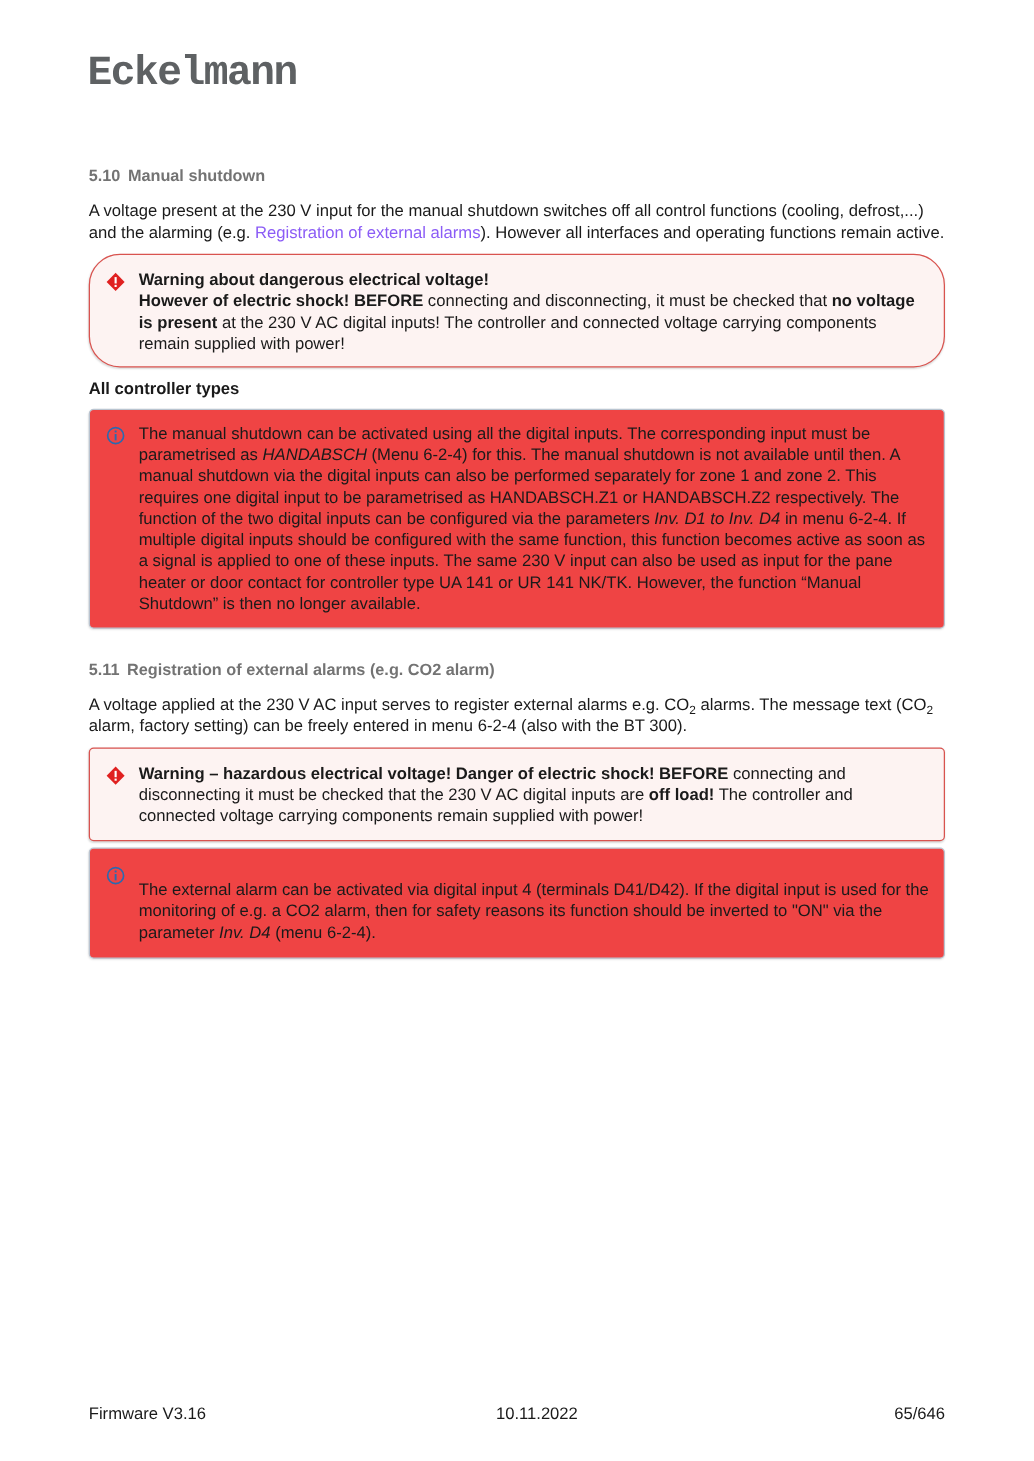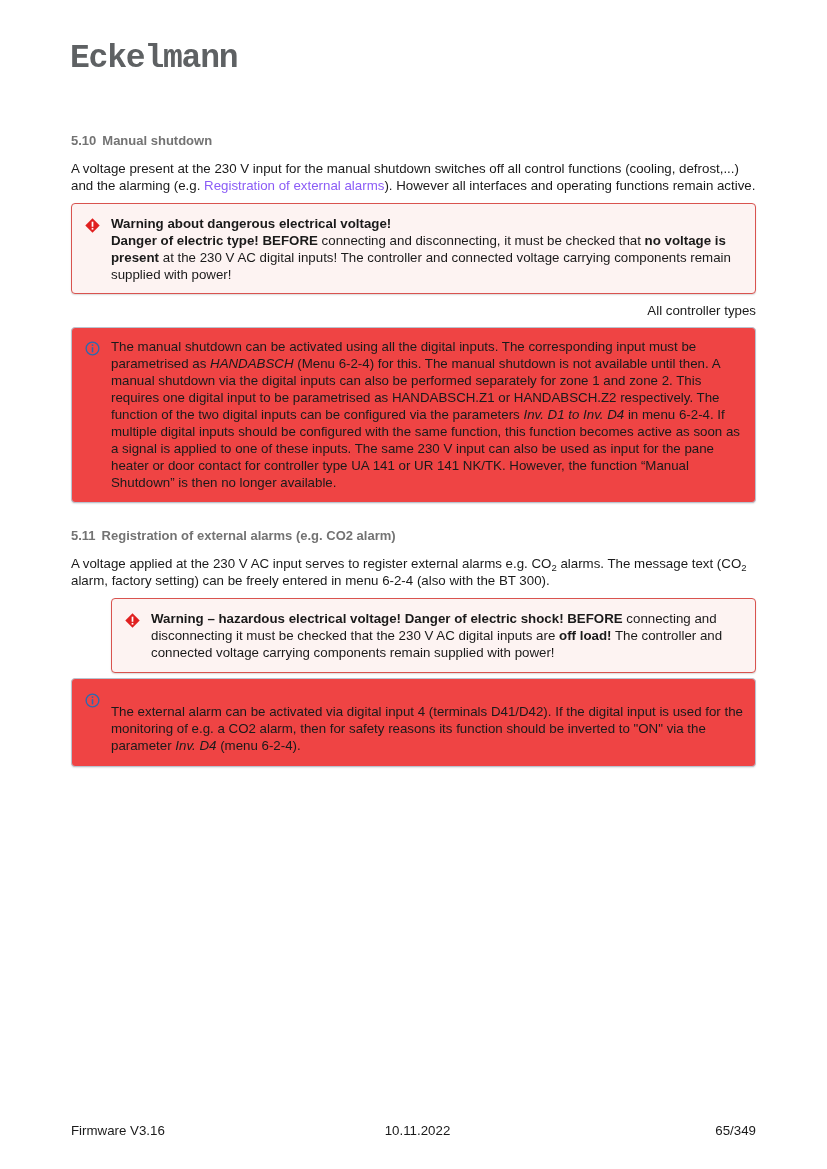--- a/index.html
+++ b/index.html
@@ -7,50 +7,50 @@
   .logo { position:absolute; left:70px; top:40px; font-family:Liberation Mono, monospace; font-weight:700; font-size:33px; letter-spacing:-1.2px; color:#5e6163; }
   .content { position:absolute; left:71px; top:132px; width:685px; font-size:13.3px; line-height:17px; }
   h2 { font-size:13px; font-weight:700; margin:0 0 10px 0; line-height:18px; color:#737373; }
   h2 .num { margin-right:6px; }
   p { margin:0; }
   a.link { color:#8b5cf6; text-decoration:none;text-align:right; }
   .box { border-radius:4px; padding:9px 12px 9px 39px; position:relative; box-sizing:border-box; }
   .warn { background:#fdf3f2; border:1.5px solid #d9534f; box-shadow:0 1px 1.5px rgba(0,0,0,0.15); }
   .info { background:#ef4444; border:1.5px solid #b9c4d0; box-shadow:0 1px 1.5px rgba(0,0,0,0.1); }
   .box .icon { position:absolute; left:12px; top:11px; width:17px; height:17px; }
-  .sub-title { font-weight:400; font-size:13.3px; margin:8px 0 8px 0;text-align:right; }
+  .sub-title { font-weight:700; font-size:13.3px; margin:8px 0 8px 0; }
   .footer { position:absolute; top:1123px; left:71px; width:685px; font-size:13.3px; color:#1a1a1a; }
   .footer .l { position:absolute; left:0; }
-  .footer .c { position:absolute; left:4px; width:685px; text-align:center; }
+  .footer .c { position:absolute; left:16px; width:685px; text-align:center; }
   .footer .r { position:absolute; right:0; }
   sub { font-size:9.5px; vertical-align:-3px; line-height:0; }
 </style>
 </head>
 <body>
 
 <div class="logo">Eckelmann</div>
 
 <div class="content">
 
   <h2>
     <span class="num">5.10</span><span>Manual shutdown</span>
   </h2>
   <p style="margin-bottom:9px;">
     <span>A voltage present at the 230 V input for the manual shutdown switches off all control functions (cooling, defrost,...) and the alarming (e.g. </span><a class="link" href="#s511">Registration of external alarms</a><span>). However all interfaces and operating functions remain active.</span>
   </p>
 
-  <div class="box warn" style="padding-top:11px;padding-bottom:10px;">
+  <div class="box warn" style="padding-top:11px;padding-bottom:10px;border-radius:25px;">
     <svg class="icon" viewBox="0 0 20 20" style="top:13px;">
       <rect x="4" y="4" width="12" height="12" transform="rotate(45 10 10)" fill="#e02020"></rect>
       <rect x="9" y="5.5" width="2" height="6" fill="#fff"></rect>
       <rect x="9" y="12.8" width="2" height="2" fill="#fff"></rect>
     </svg>
     <div style="font-weight:700;">Warning about dangerous electrical voltage!</div>
     <div>
-      <b>Danger of electric type! BEFORE</b><span> connecting and disconnecting, it must be checked⁠ that </span><b>no voltage is present</b><span> at the 230 V AC digital inputs! The controller and connected voltage carrying components remain supplied with power!</span>
+      <b>However of electric shock! BEFORE</b><span> connecting and disconnecting, it must be checked⁠ that </span><b>no voltage is present</b><span> at the 230 V AC digital inputs! The controller and connected voltage carrying components remain supplied with power!</span>
     </div>
   </div>
 
   <div class="sub-title">All controller types</div>
 
   <div class="box info" style="padding-top:10px;padding-bottom:11px;">
     <svg class="icon" viewBox="0 0 20 20" style="top:12px;">
       <circle cx="10" cy="10" r="7.5" fill="none" stroke="#2a6ab0" stroke-width="1.6"></circle>
       <rect x="9.1" y="8.5" width="1.8" height="6" fill="#2a6ab0"></rect>
       <rect x="9.1" y="5.2" width="1.8" height="1.8" fill="#2a6ab0"></rect>
@@ -60,21 +60,21 @@
     </div>
   </div>
 
   <h2 id="s511" style="margin-top:24px;">
     <span class="num">5.11</span><span>Registration of external alarms (e.g. CO2 alarm)</span>
   </h2>
   <p style="margin-bottom:9px;">
     <span>A voltage applied at the 230 V AC input serves to register external alarms e.g. CO</span><sub>2</sub><span> alarms. The message text (CO</span><sub>2</sub><span> alarm, factory setting) can be freely entered in menu 6-2-4 (also with the BT 300).</span>
   </p>
 
-  <div class="box warn" style="padding-top:11px;padding-bottom:11px;margin-left:40px;">
+  <div class="box warn" style="padding-top:11px;padding-bottom:11px;">
     <svg class="icon" viewBox="0 0 20 20" style="top:13px;">
       <rect x="4" y="4" width="12" height="12" transform="rotate(45 10 10)" fill="#e02020"></rect>
       <rect x="9" y="5.5" width="2" height="6" fill="#fff"></rect>
       <rect x="9" y="12.8" width="2" height="2" fill="#fff"></rect>
     </svg>
     <div>
       <b>Warning – hazardous electrical voltage! Danger of electric shock! BEFORE</b><span> connecting and disconnecting it must be checked that the 230 V AC digital inputs are </span><b>off load!</b><span> The controller and connected voltage carrying components remain supplied with power!</span>
     </div>
   </div>
 
@@ -87,14 +87,14 @@
     <div>
       <span>The external alarm can be activated via digital input 4 (terminals D41/D42). If the digital input is used for the monitoring of e.g. a CO2 alarm, then for safety reasons its function should be inverted to "ON" via the parameter </span><i>Inv. D4</i><span> (menu 6-2-4).</span>
     </div>
   </div>
 
 </div>
 
 <div class="footer">
   <span class="l">Firmware V3.16</span>
   <span class="c">10.11.2022</span>
-  <span class="r">65/349</span>
+  <span class="r">65/646</span>
 </div>
 
 </body></html>

